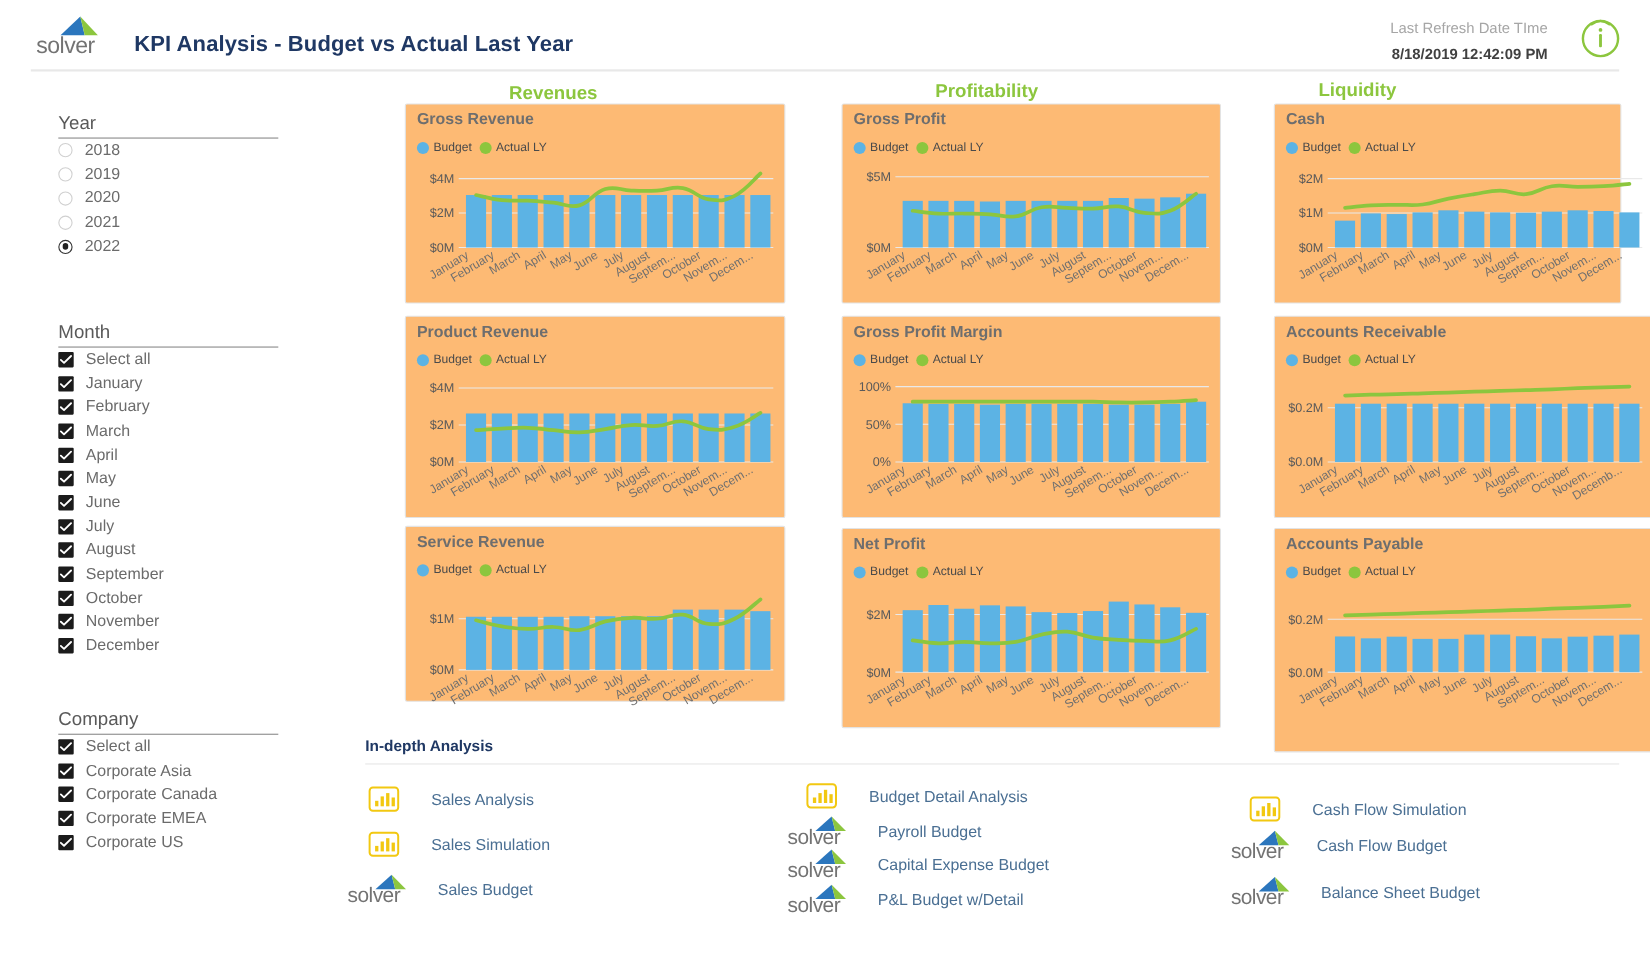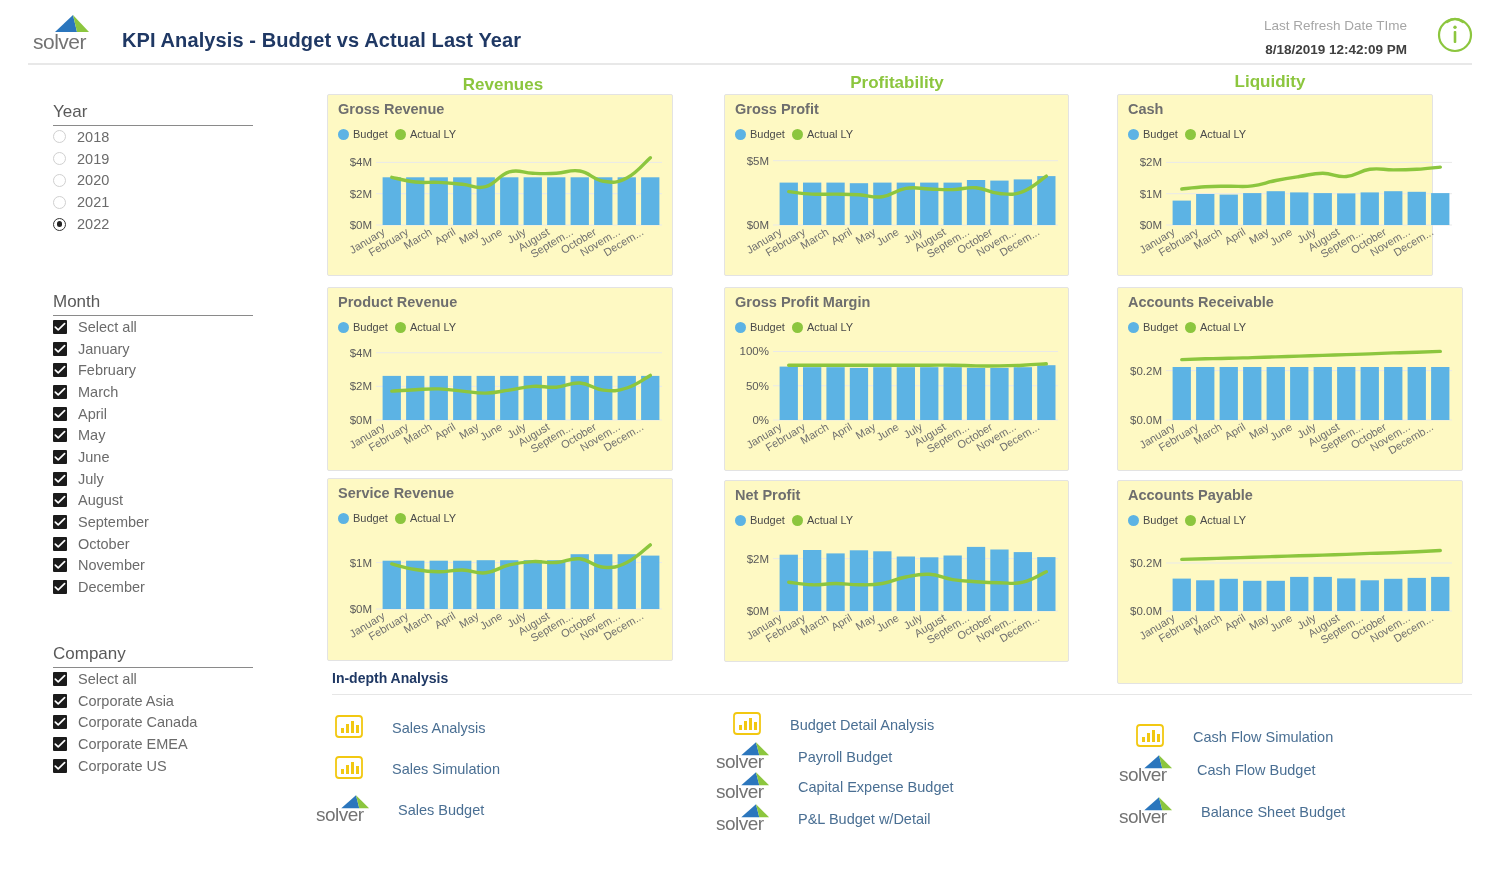--- a/index.html
+++ b/index.html
@@ -88,23 +88,24 @@
   #year-block .opt-row { height: 21.8px; }
   #month-block { top: 196px; }
   #company-block { top: 548px; }
 
   
   .section-head {
     position: absolute; font-size: 17px; font-weight: bold;
     color: #8cc63e; text-align: center; width: 340px;
   }
   .card {
-    position: absolute; background: #fef9c3;
+    position: absolute; background: #fdba74;
     border: 1px solid #e3e3e3;
     border-radius: 2px;
+    margin-left: 41px;
   }
   .card-title {
     position: absolute; left: 10px; top: 6px;
     font-size: 14.5px; font-weight: bold; color: #6e6e6e;
   }
   .legend {
     position: absolute; left: 10px; top: 33px;
     display: flex; align-items: center; gap: 7px;
     font-size: 11px; color: #4a4a4a;
   }
@@ -348,21 +349,21 @@
               </svg>
             </span>
             <span class="opt-label">Corporate US</span>
           </div>
         </div>
     </div>
   </div>
 
   <div class="section-head" style="left:333px; top:75px;">Revenues</div>
   <div class="section-head" style="left:727px; top:73px;">Profitability</div>
-  <div class="section-head" style="left:1100px; top:72px;">Liquidity</div>
+  <div class="section-head" style="left:1064px; top:72px;">Liquidity</div>
 
   <div id="charts-layer">
       <div class="card" style="left: 327px; top: 94px; width: 346px; height: 182px;">
         <div class="card-title">Gross Revenue</div>
         <div class="legend">
           <span class="item">
             <span class="dot" style="background:#5cb3e4"></span>
             <span>Budget</span>
           </span>
           <span class="item">
@@ -623,21 +624,21 @@
           <text x="151.75" y="91" class="month-txt" text-anchor="end" transform="rotate(-31 151.75 91)">May</text>
           <text x="175.25" y="91" class="month-txt" text-anchor="end" transform="rotate(-31 175.25 91)">June</text>
           <text x="198.75" y="91" class="month-txt" text-anchor="end" transform="rotate(-31 198.75 91)">July</text>
           <text x="222.25" y="91" class="month-txt" text-anchor="end" transform="rotate(-31 222.25 91)">August</text>
           <text x="245.75" y="91" class="month-txt" text-anchor="end" transform="rotate(-31 245.75 91)">Septem...</text>
           <text x="269.25" y="91" class="month-txt" text-anchor="end" transform="rotate(-31 269.25 91)">October</text>
           <text x="292.75" y="91" class="month-txt" text-anchor="end" transform="rotate(-31 292.75 91)">Novem...</text>
           <text x="316.25" y="91" class="month-txt" text-anchor="end" transform="rotate(-31 316.25 91)">Decemb...</text>
         </svg>
       </div>
-      <div class="card" style="left: 327px; top: 478px; width: 346px; height: 183px; text-align: center;">
+      <div class="card" style="left: 327px; top: 478px; width: 346px; height: 160px; text-align: center;">
         <div class="card-title">Service Revenue</div>
         <div class="legend">
           <span class="item">
             <span class="dot" style="background:#5cb3e4"></span>
             <span>Budget</span>
           </span>
           <span class="item">
             <span class="dot" style="background:#8cc63e"></span>
             <span>Actual LY</span>
           </span>

